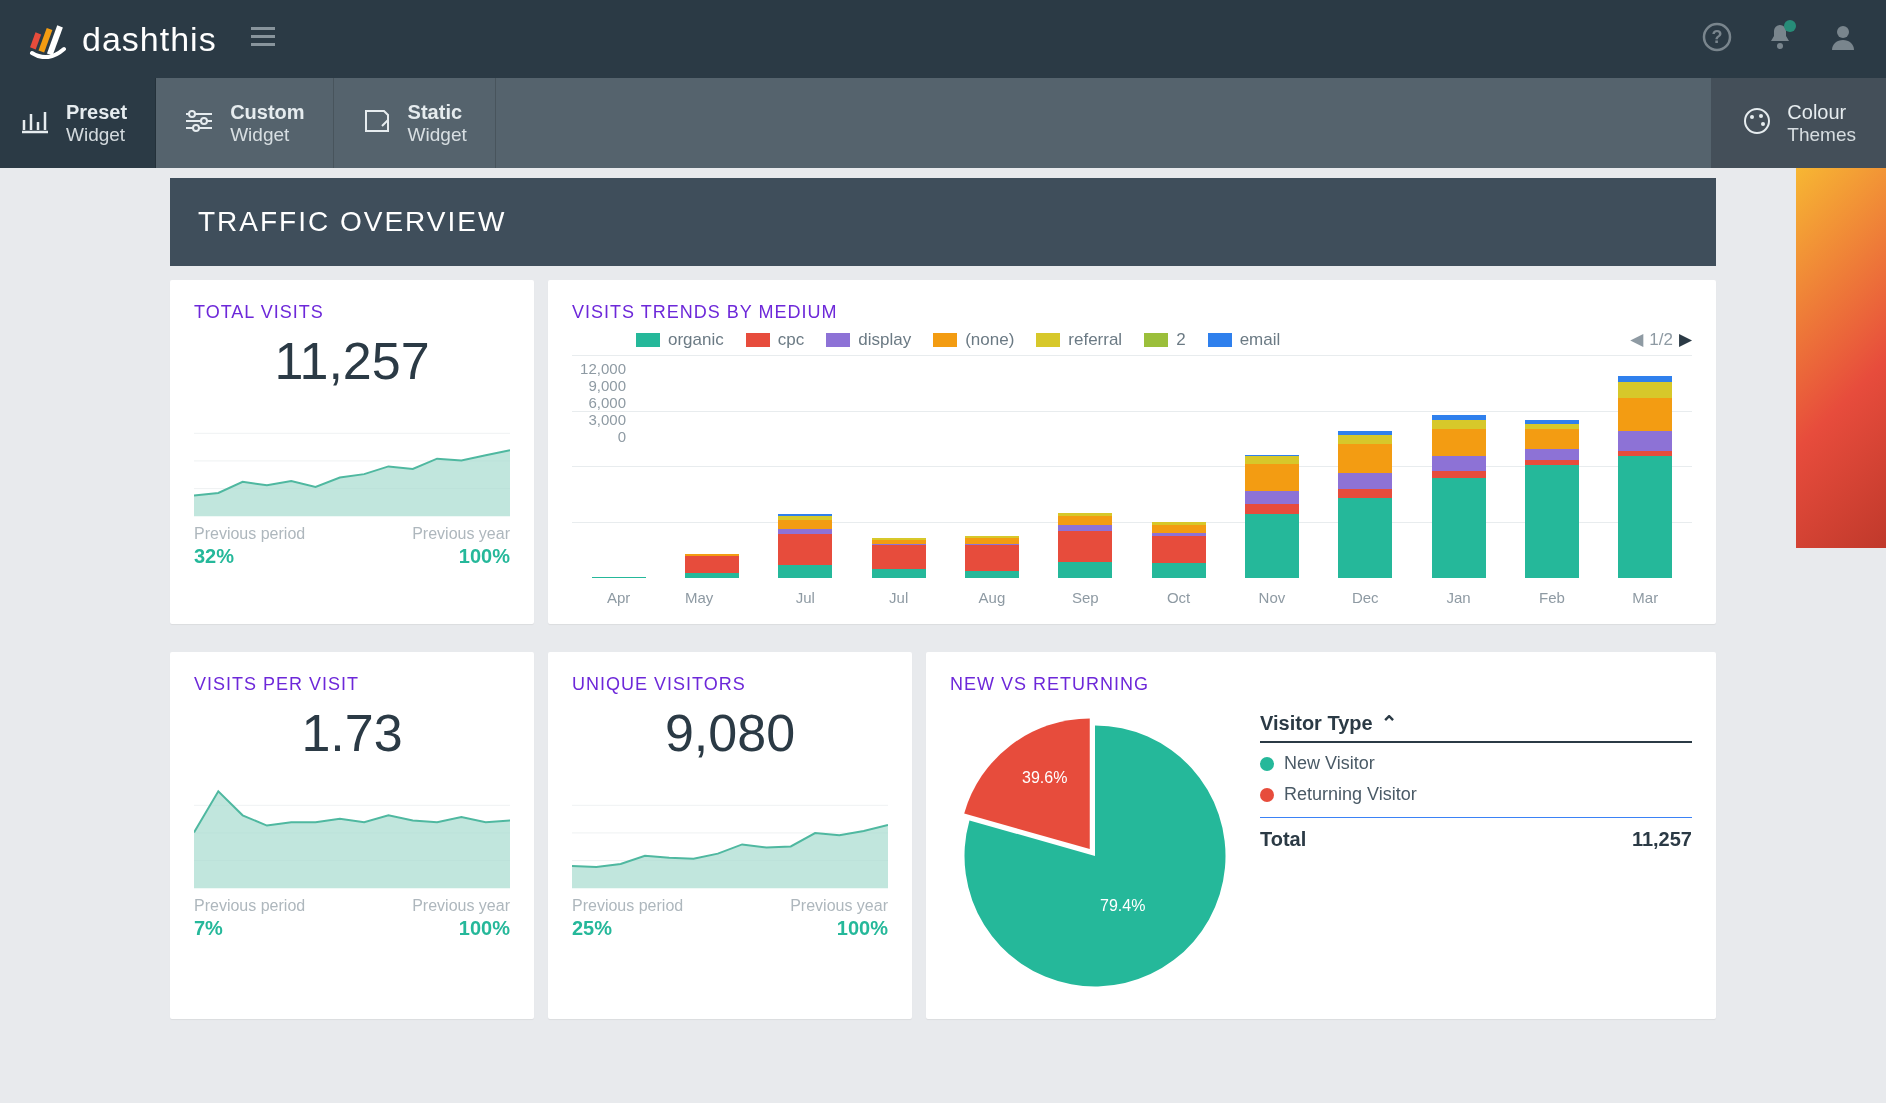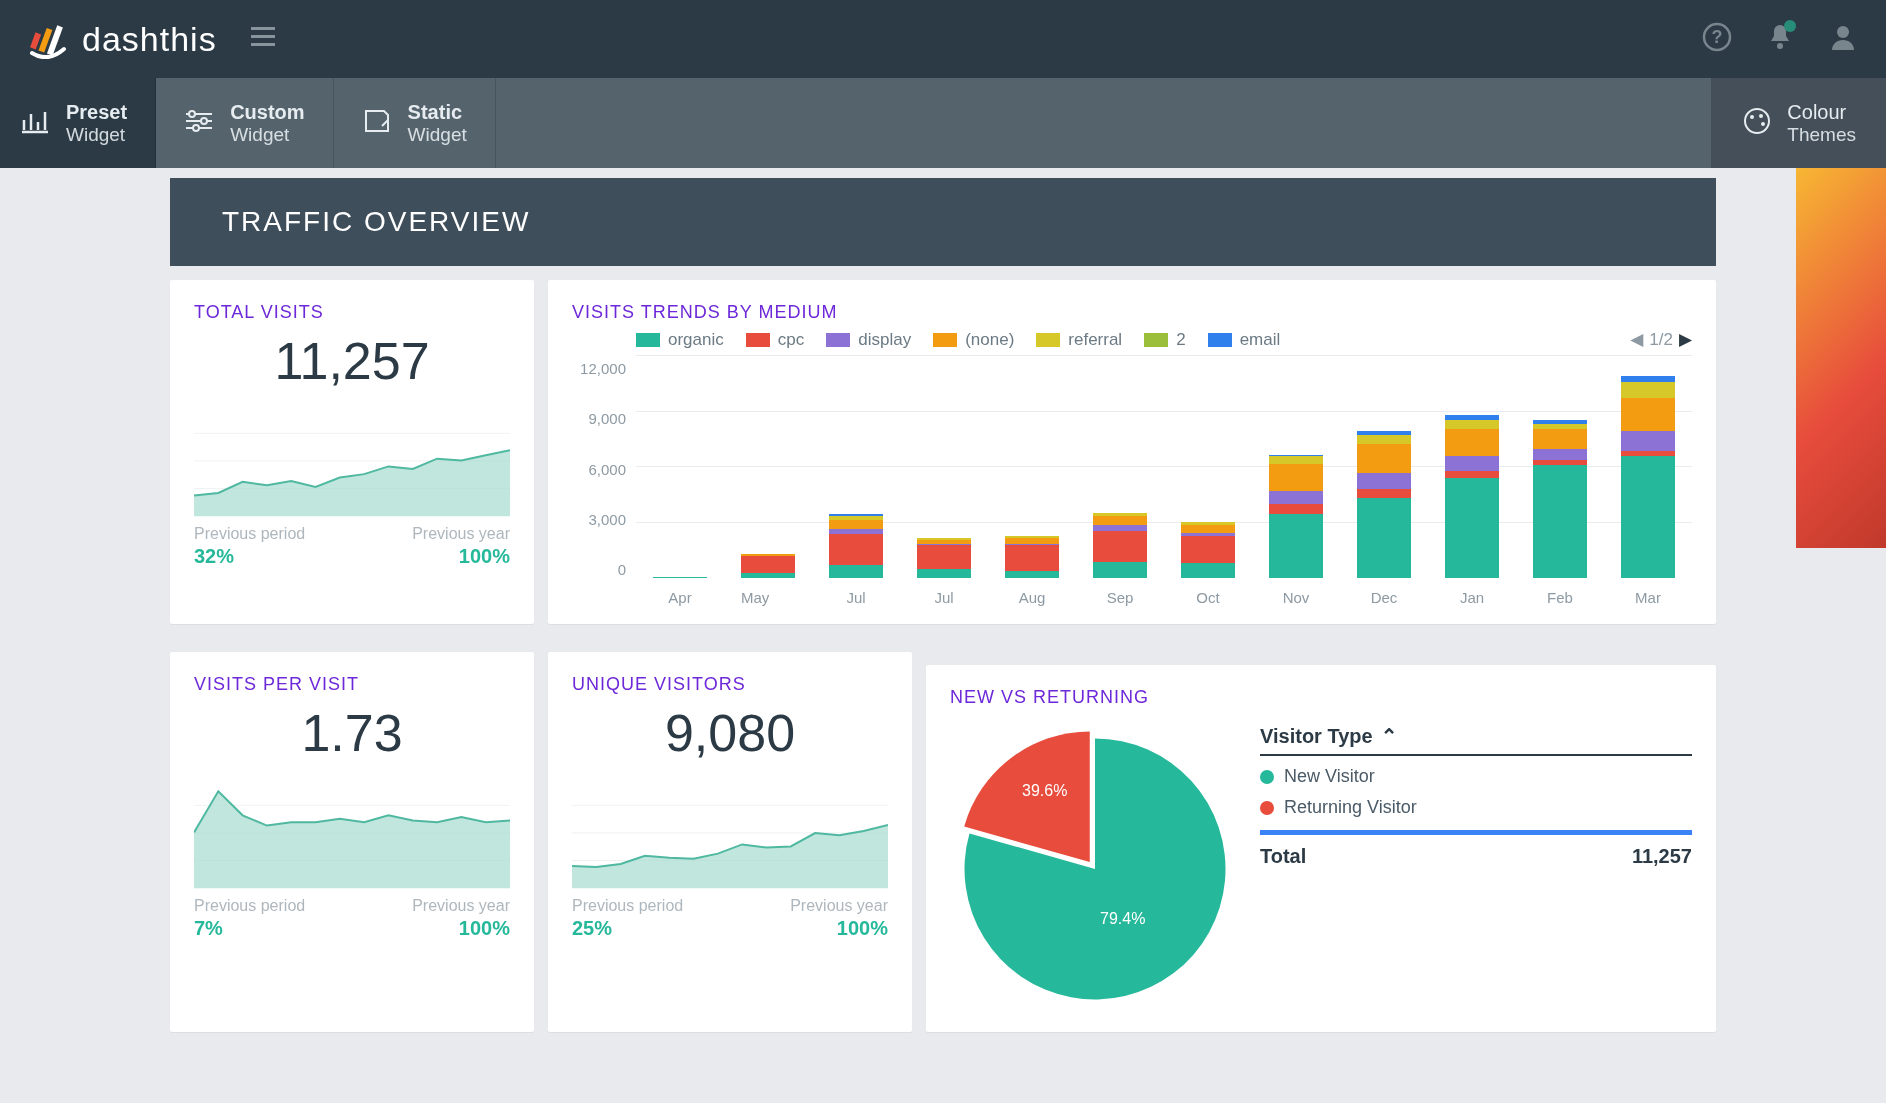--- a/index.html
+++ b/index.html
@@ -17,55 +17,55 @@
 .sub-btn.active { background:#2b3a45; }
 .sub-ttl { font-weight:700; font-size:20px; }
 .sub-sub { font-weight:300; font-size:19px; opacity:.9; }
 .sub-spacer { flex:1; }
 .themes-btn { background:#444f59; display:flex; align-items:center; gap:14px; padding:0 30px; cursor:pointer; }
 
 .right-stripe { position:absolute; right:0; top:168px; width:90px; height:380px; background:linear-gradient(135deg,#f7b733 0%,#e74c3c 60%, #c0392b 100%); z-index:0; }
 .page-bg { position:absolute; left:0; right:0; top:168px; bottom:0; background:#e8eaed; }
 .content { position:relative; z-index:2; padding:0 170px; margin-top:-0px; }
 .content-wrap { padding-top:10px; }
-.section-title { background:#3f4e5b; color:#fff; padding:28px 52px; font-size:28px; letter-spacing:2px; font-weight:300; margin:0 0 14px 0; }
+.section-title { background:#3f4e5b; color:#fff; padding:28px 28px; font-size:28px; letter-spacing:2px; font-weight:300; margin:0 0 14px 0; }
 .row1 { display:flex; gap:14px; }
 .card { background:#fff; border-radius:2px; box-shadow:0 1px 1px rgba(0,0,0,.06); padding:22px 24px 18px; }
 .card-title { color:#6d28d9; font-size:18px; letter-spacing:1px; }
 .big-num { font-size:52px; color:#2b3a45; text-align:center; font-weight:300; margin:8px 0 6px; }
 .mini-chart { height:120px; position:relative; }
 .mini-chart svg { width:100%; height:100%; display:block; }
 .prev-row { display:flex; justify-content:space-between; color:#aeb7bd; font-size:16px; margin-top:8px; }
 .prev-val { color:#25b89a; font-weight:700; font-size:20px; margin-top:2px; }
 .prev-block { text-align:left; }
 .prev-block.r { text-align:right; }
 .card.small { width:364px; flex:0 0 364px; }
 .card.big { flex:1; }
 .legend { display:flex; align-items:center; gap:22px; flex-wrap:wrap; font-size:17px; color:#6b7a84; margin:6px 0 6px 64px;}
 .legend .item { display:flex; align-items:center; gap:8px; }
 .swatch { width:24px; height:14px; }
 .pager { margin-left:auto; display:flex; align-items:center; gap:6px; color:#8e9aa3; font-size:17px; }
 .pager .tri { cursor:pointer; }
-.stacked-wrap { display:flex; height:250px; }
+.stacked-wrap { display:flex; height:250px;flex-direction:column; }
 .yaxis { width:64px; display:flex; flex-direction:column; justify-content:space-between; align-items:flex-end; color:#8e9aa3; font-size:15px; padding:4px 10px 28px 0;}
 .bars-area { flex:1; position:relative; }
 .grid-line { position:absolute; left:0; right:0; height:1px; background:#e8ecee; }
 .bars { position:absolute; left:0; right:0; bottom:28px; top:4px; display:flex; align-items:flex-end; justify-content:space-around; }
 .bar-col { width:54px; display:flex; flex-direction:column-reverse; }
 .bar-seg { width:100%; }
 .xlabels { position:absolute; left:0; right:0; bottom:0; display:flex; justify-content:space-around; color:#8e9aa3; font-size:15px; }
 .row2 { display:flex; gap:14px; margin-top:28px; }
-.pie-card { flex:1; display:flex;margin-top:13px; }
+.pie-card { flex:1; display:flex; }
 .pie-wrap { width:290px; position:relative; }
 .pie-wrap svg { width:100%; display:block; }
 .pie-legend { flex:1; padding-left:20px; }
 .vt-head { font-weight:700; color:#2b3a45; font-size:20px; display:flex; align-items:center; gap:8px; cursor:pointer; border-bottom:2px solid #2b3a45; padding-bottom:6px;}
 .vt-item { display:flex; align-items:center; gap:10px; font-size:18px; color:#4a5a66; margin-top:10px; }
 .dot { width:14px; height:14px; border-radius:50%; }
-.total-row { display:flex; justify-content:space-between; font-weight:700; font-size:20px; color:#2b3a45; margin-top:12px; border-top:5px solid #3b82f6; padding-top:10px;}
+.total-row { display:flex; justify-content:space-between; font-weight:700; font-size:20px; color:#2b3a45; margin-top:12px; border-top:1px solid #3b82f6; padding-top:10px;}
 .pie-lbl { position:absolute; color:#fff; font-size:16px; }
 </style>
 </head>
 <body>
 
 <div class="topbar">
   <div class="logo">
     <span class="logo-mark">
       <svg width="40" height="40" viewBox="0 0 40 40">
           <g transform="rotate(20 20 20)">

